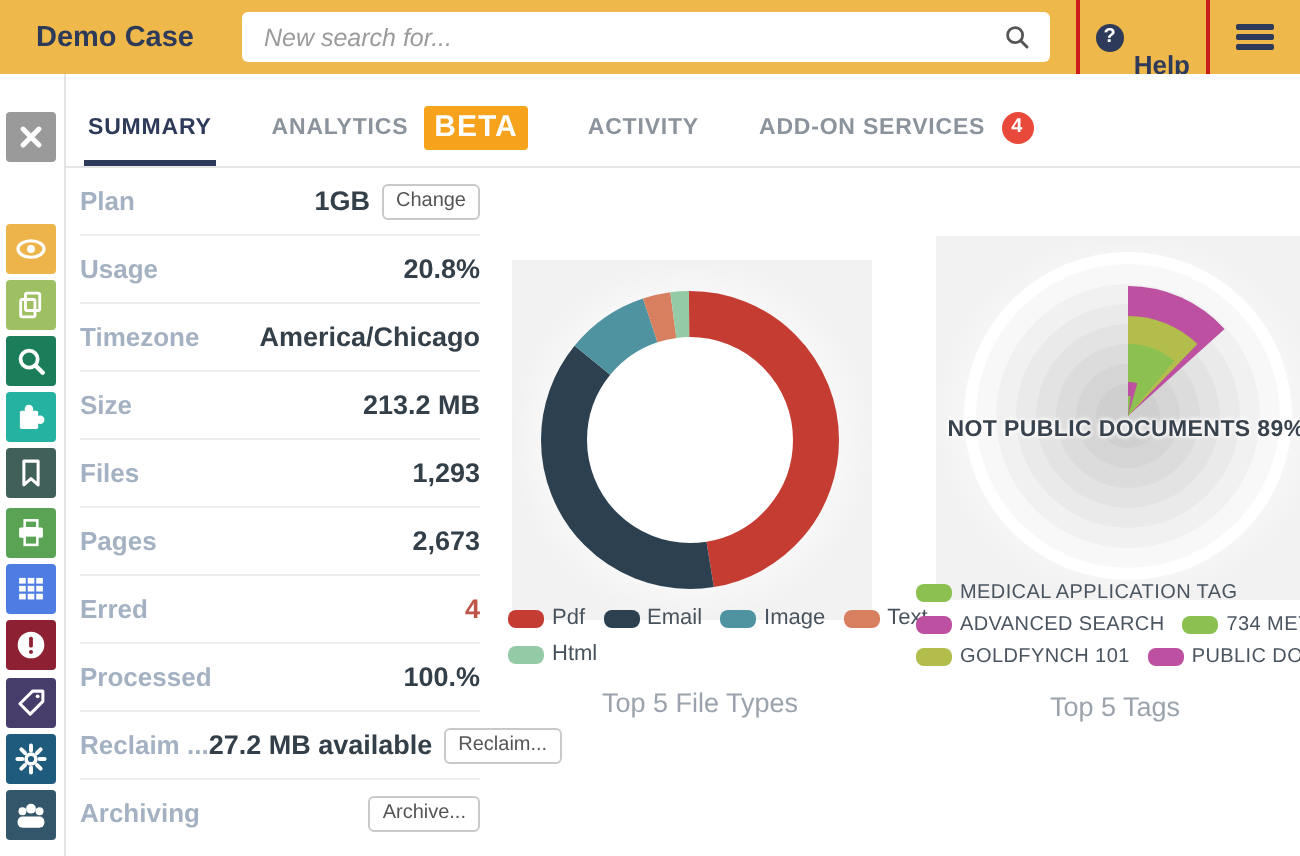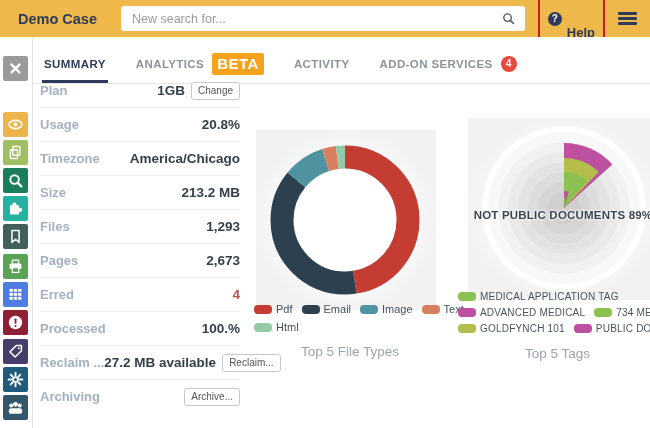--- a/index.html
+++ b/index.html
@@ -6,21 +6,21 @@
   .page{position:relative;width:650px;height:428px;overflow:hidden;background:#fff;
         font-family:"Liberation Sans",sans-serif;-webkit-font-smoothing:antialiased;}
 
   
   .topbar{position:absolute;left:0;top:0;width:650px;height:37px;background:#efb84a;
           display:flex;align-items:center;}
   .case-title{margin-left:18px;font-size:14.5px;font-weight:bold;color:#2e3a59;white-space:nowrap;}
   .searchwrap{flex:1;margin-left:24px;margin-right:13px;height:25px;background:#fff;border-radius:3px;
               display:flex;align-items:center;padding:0 9px;}
   .searchwrap input{border:none;outline:none;flex:1;font-size:12.5px;color:#333;background:transparent;
-                    font-family:"Liberation Sans",sans-serif;}
+                    font-family:"Liberation Sans",sans-serif;font-style:italic;}
   .searchwrap input::placeholder{color:#9b9b9b;}
   .helpbox{border:2px solid #cb1b1b;padding:3px 8px;display:flex;align-items:center;gap:5px;
            margin-right:13px;cursor:pointer;}
   .qcircle{width:14px;height:14px;border-radius:50%;background:#2e3a59;color:#fff;font-size:10px;
            font-weight:bold;display:flex;align-items:center;justify-content:center;}
   .helptext{font-size:13px;font-weight:bold;color:#2e3a59;margin-top:28px;}
   .burger{width:19px;margin-right:13px;cursor:pointer;}
   .burger div{height:2.6px;background:#2e3a59;margin:2.6px 0;border-radius:1px;}
 
   
@@ -35,21 +35,21 @@
            border-bottom:1px solid #e6e6e6;display:flex;padding-left:9px;gap:26px;background:#fff;}
   .tab{padding:17px 2px 10px 2px;font-size:11.5px;font-weight:bold;letter-spacing:.4px;
        color:#8b939c;display:flex;align-items:center;gap:8px;cursor:pointer;box-sizing:border-box;text-align:center;}
   .tab.active{color:#2e3a59;border-bottom:3px solid #2e3a59;padding-bottom:7px;}
   .beta-badge{background:#f6a21c;color:#fff;font-size:15px;font-weight:bold;padding:2.5px 5px;
               border-radius:2px;letter-spacing:.5px;}
   .count-badge{background:#e8493a;color:#fff;font-size:10px;font-weight:bold;width:16px;height:16px;
                border-radius:50%;display:flex;align-items:center;justify-content:center;}
 
   
-  .summary{position:absolute;left:40px;top:74px;width:200px;}
+  .summary{position:absolute;left:40px;top:84px;width:200px;}
   .srow{height:33px;display:flex;align-items:center;justify-content:space-between;
         border-bottom:1px solid #ededed;}
   .srow:last-child{border-bottom:none;}
   .slabel{color:#a3b1c2;font-size:13px;font-weight:bold;white-space:nowrap;}
   .sright{display:flex;align-items:center;}
   .sval{color:#333f49;font-weight:bold;font-size:13.5px;white-space:nowrap;}
   .sbtn{font-size:10px;color:#555;background:#fff;border:1px solid #c9c9c9;border-radius:3px;
         padding:2.5px 6px;margin-left:6px;font-family:"Liberation Sans",sans-serif;cursor:pointer;white-space:nowrap;}
 
   
@@ -333,21 +333,21 @@
   <div class="legend" id="legend2">
       <div class="leg-row">
         <span class="leg-item">
           <span class="swatch" style="background: rgb(140, 193, 82);"></span>
           <span class="lbl">MEDICAL APPLICATION TAG</span>
         </span>
       </div>
       <div class="leg-row">
         <span class="leg-item">
           <span class="swatch" style="background: rgb(189, 80, 160);"></span>
-          <span class="lbl">ADVANCED MEDICAL</span>
+          <span class="lbl">ADVANCED SEARCH</span>
         </span>
         <span class="leg-item">
           <span class="swatch" style="background: rgb(140, 193, 82);"></span>
           <span class="lbl">734 MEYERS</span>
         </span>
       </div>
       <div class="leg-row">
         <span class="leg-item">
           <span class="swatch" style="background: rgb(179, 189, 76);"></span>
           <span class="lbl">GOLDFYNCH 101</span>

